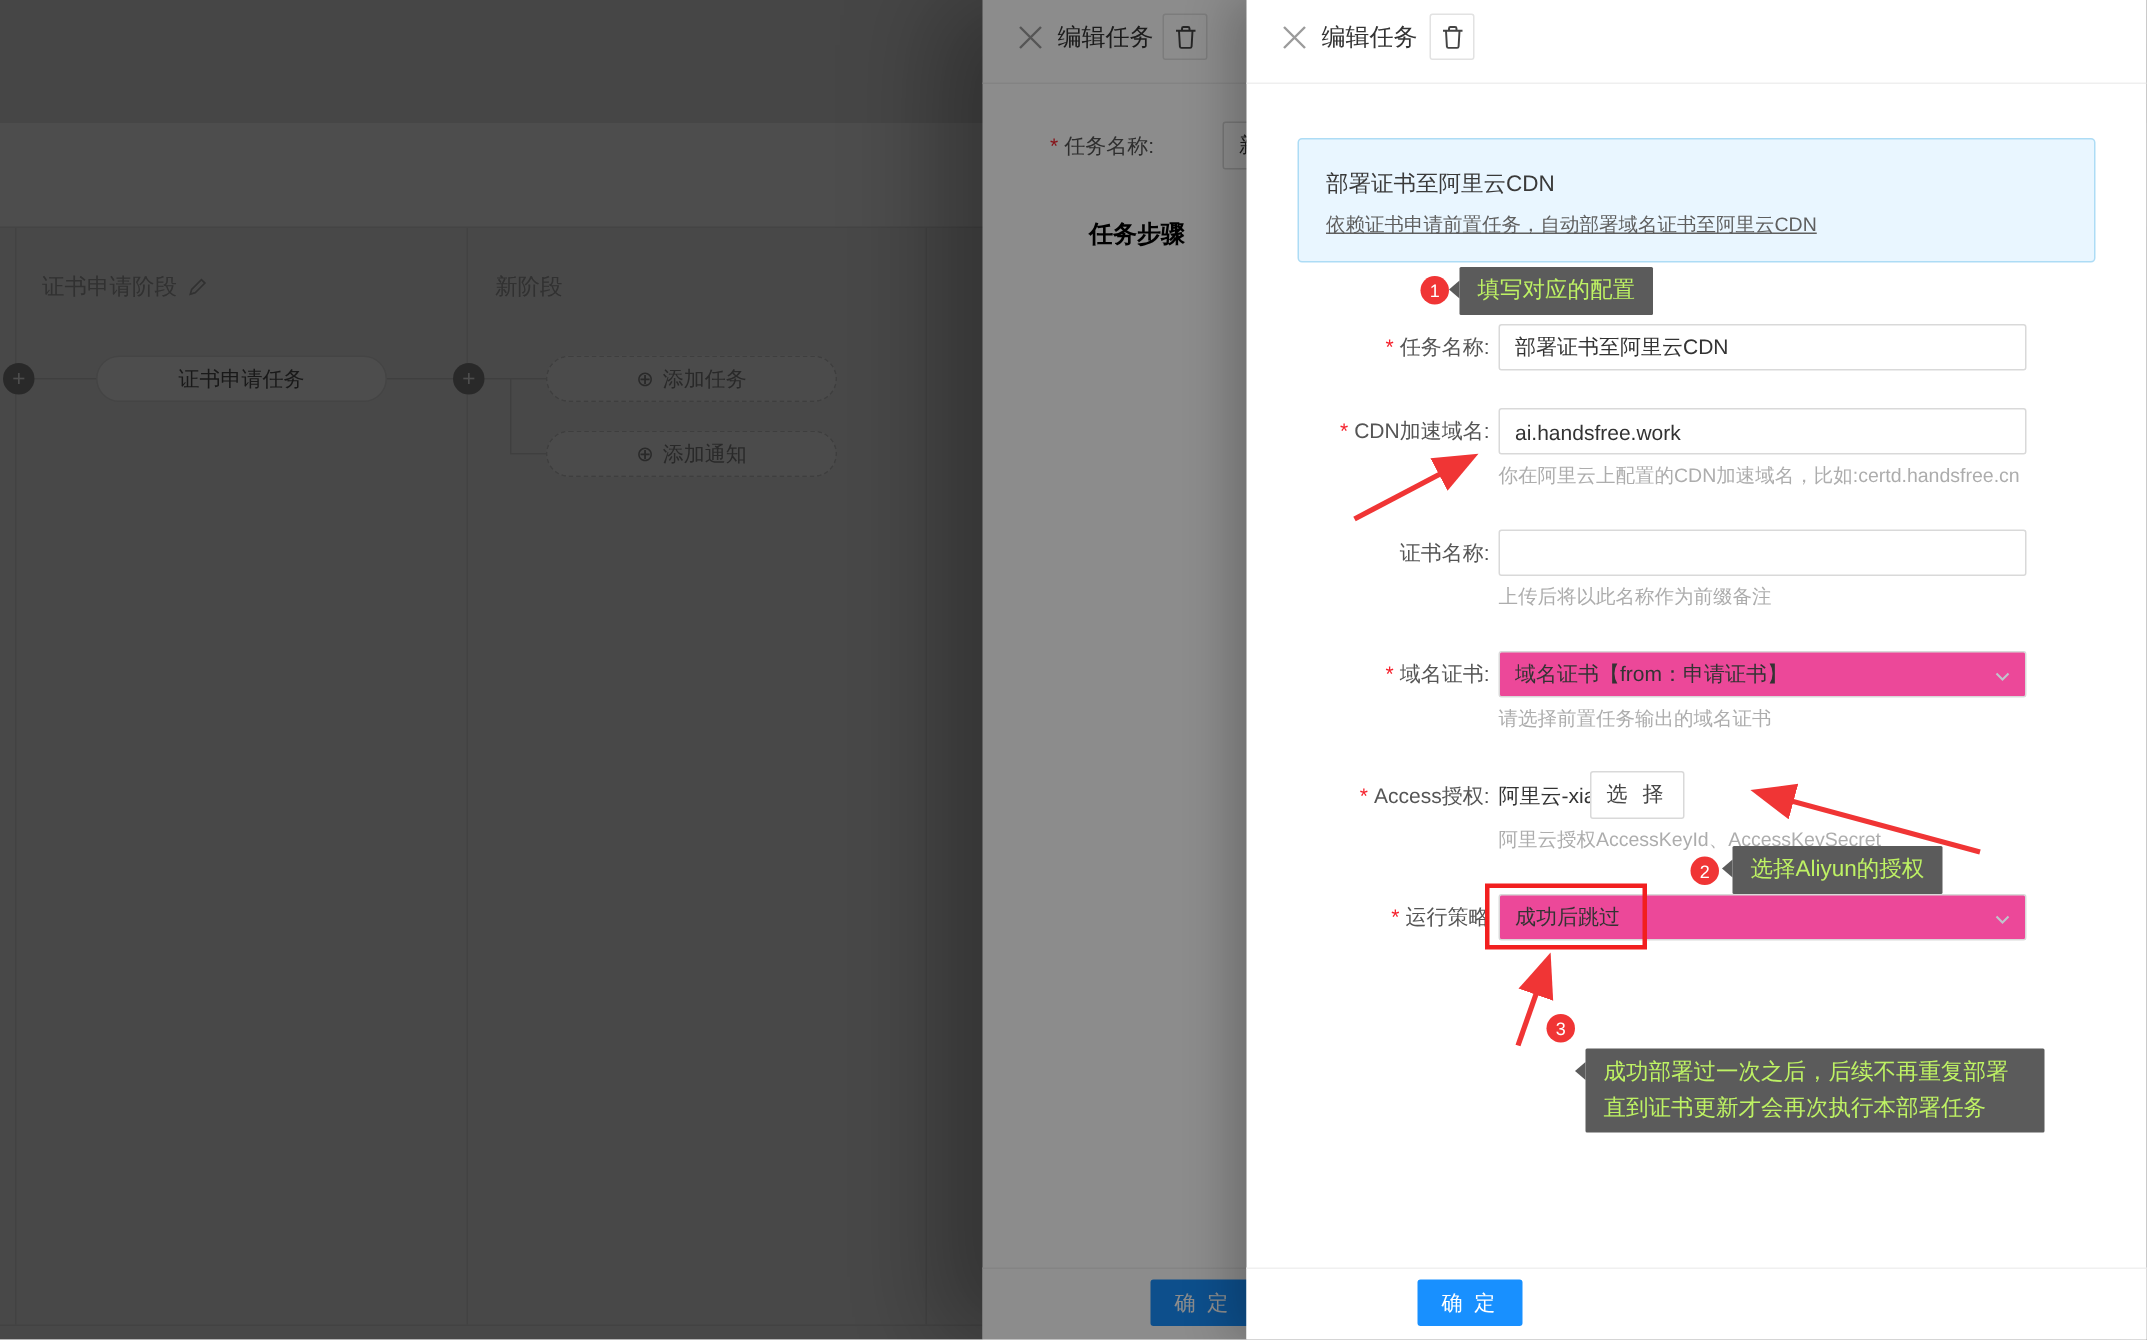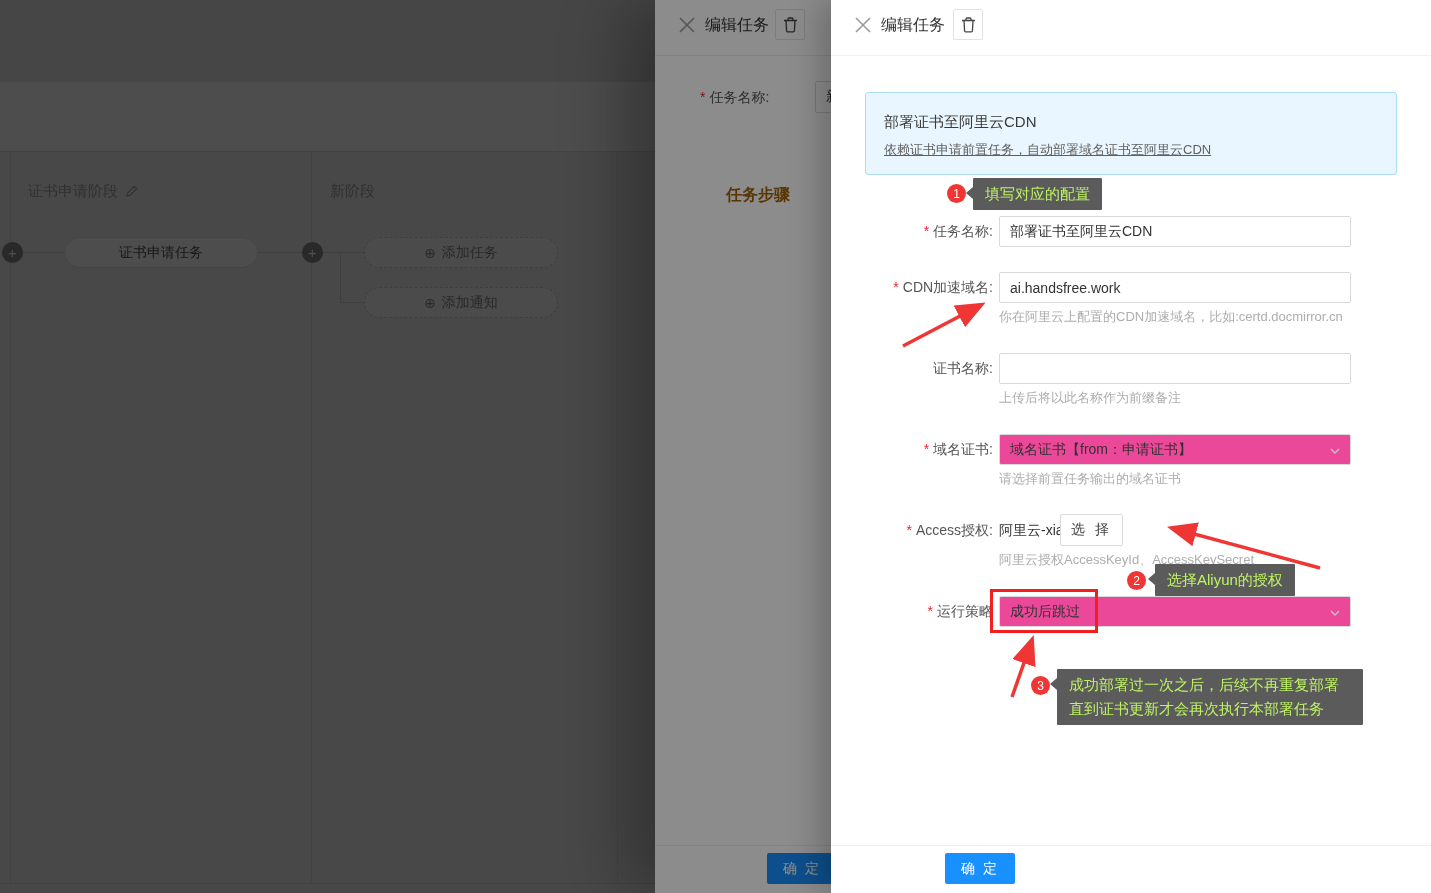--- a/index.html
+++ b/index.html
@@ -38,21 +38,21 @@
     background:#fff; display:flex; align-items:center; justify-content:center; cursor:pointer; }
 
   .drawer-footer { position:absolute; left:0; bottom:0; width:100%; height:48px; border-top:1px solid #f0f0f0; background:#fff; }
   .confirm-btn { position:absolute; top:7px; height:31px; padding:0 16px; background:#1890ff; color:#fff;
     font-size:14px; border:none; border-radius:2px; cursor:pointer; letter-spacing:2px; }
 
   
   .du-label { position:absolute; font-size:14px; color:#555; line-height:32px; }
   .du-input { position:absolute; height:32px; border:1px solid #d9d9d9; border-radius:2px; padding:0 10px;
     font-size:14px; color:#333; font-family:inherit; }
-  .du-steps { position:absolute; font-size:16px; font-weight:bold; color:#a16207;margin-top:39px; }
+  .du-steps { position:absolute; font-size:16px; font-weight:bold; color:#000000; }
 
   
   .info-box { position:absolute; left:34px; top:92px; width:532px; height:83px; background:#e9f6ff;
     border:1px solid #addcf5; border-radius:3px; padding:20px 18px 0 18px; }
   .info-title { font-size:15px; color:#3a3a3a; margin-bottom:9px; }
   .info-desc { font-size:13px; color:#5f5f5f;text-decoration:underline; }
 
   .f-label { position:absolute; right:438px; font-size:14px; color:#555; line-height:31px; white-space:nowrap; }
   .required::before { content:"*"; color:#f5222d; margin-right:4px; }
   .f-input { position:absolute; left:168px; width:352px; height:31px; border:1px solid #d9d9d9; border-radius:2px;
@@ -168,21 +168,21 @@
     </div>
 
     <div class="anno-circle" style="left:116px;top:184px">1</div>
     <div class="anno-tip" style="left:142px;top:178px">填写对应的配置</div>
 
     <span class="f-label required" style="top:216px">任务名称:</span>
     <input class="f-input" style="top: 216px;" value="部署证书至阿里云CDN">
 
     <span class="f-label required" style="top:272px">CDN加速域名:</span>
     <input class="f-input" style="top: 272px;" value="ai.handsfree.work">
-    <div class="f-hint" style="top:308px">你在阿里云上配置的CDN加速域名，比如:certd.docmirror.cn</div>
+    <div class="f-hint" style="top:308px">你在阿里云上配置的CDN加速域名，比如:certd.handsfree.cn</div>
 
     <span class="f-label" style="top:353px">证书名称:</span>
     <input class="f-input" style="top: 353px;" value="">
     <div class="f-hint" style="top:389px">上传后将以此名称作为前缀备注</div>
 
     <span class="f-label required" style="top:434px">域名证书:</span>
     <div class="f-select" style="top:434px">
       <span>域名证书【from：申请证书】</span>
       <svg class="chev" width="12" height="12" viewBox="0 0 12 12">
         <path d="M2 4 L6 8 L10 4" fill="none" stroke="#c0c4cc" stroke-width="1.4"></path>
@@ -201,21 +201,21 @@
     <span class="f-label required" style="top:596px">运行策略</span>
     <div class="f-select" style="top:596px">
       <span>成功后跳过</span>
       <svg class="chev" width="12" height="12" viewBox="0 0 12 12">
         <path d="M2 4 L6 8 L10 4" fill="none" stroke="#c0c4cc" stroke-width="1.4"></path>
       </svg>
     </div>
     <div class="red-rect"></div>
 
     <div class="anno-circle" style="left:200px;top:676px">3</div>
-    <div class="anno-tip" style="left:226px;top:669px;width:306px">成功部署过一次之后，后续不再重复部署直到证书更新才会再次执行本部署任务</div>
+    <div class="anno-tip" style="left:226px;top:699px;width:306px">成功部署过一次之后，后续不再重复部署直到证书更新才会再次执行本部署任务</div>
 
     <svg class="anno-svg" width="600" height="893">
       <defs>
         <marker id="ah" markerWidth="9" markerHeight="8" refX="7" refY="3.5" orient="auto">
           <path d="M0,0 L8.5,3.5 L0,7 Z" fill="#f03535"></path>
         </marker>
       </defs>
       <line x1="72" y1="346" x2="150" y2="305" stroke="#f03535" stroke-width="3.5" marker-end="url(#ah)"></line>
       <line x1="489" y1="568" x2="341" y2="528" stroke="#f03535" stroke-width="3.5" marker-end="url(#ah)"></line>
       <line x1="181" y1="697" x2="201" y2="640" stroke="#f03535" stroke-width="3.5" marker-end="url(#ah)"></line>

